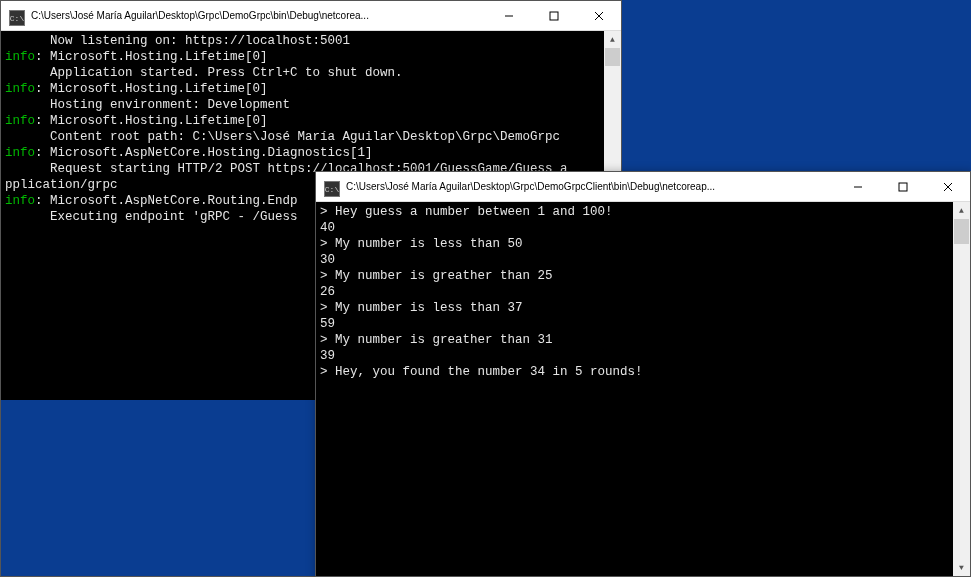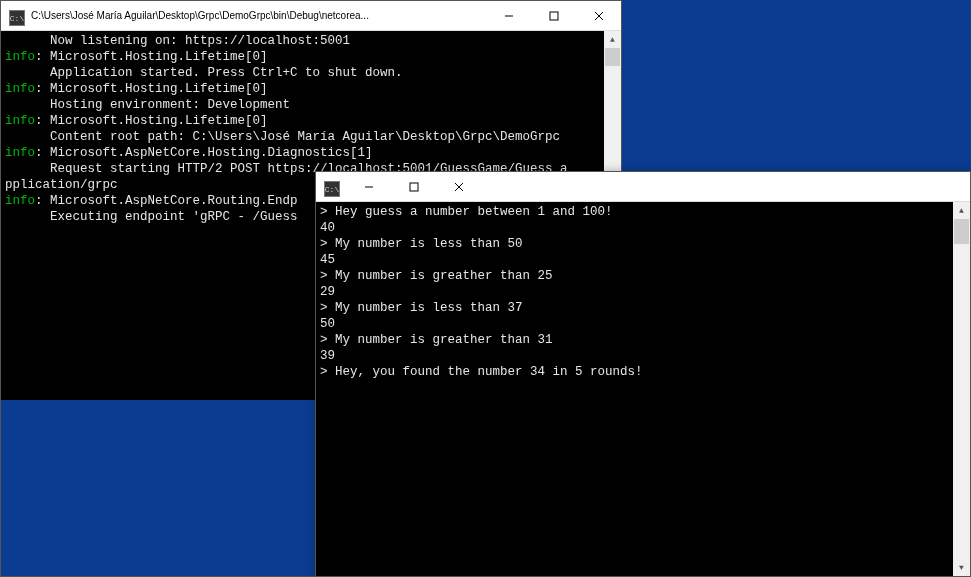--- a/index.html
+++ b/index.html
@@ -179,20 +179,21 @@
     </div>
   </div>
   <div class="blue-strip"></div>
 </div>
 
 <div class="window win-front">
   <div class="titlebar">
     <span class="icon">
       <span class="icon-box">C:\</span>
     </span>
+    <span class="title">C:\Users\José María Aguilar\Desktop\Grpc\DemoGrpcClient\bin\Debug\netcoreap...</span>
     <div class="controls">
       <div class="ctrl">
         <svg viewBox="0 0 10 10">
             <line x1="1" y1="5" x2="9" y2="5" stroke="#000" stroke-width="1"></line>
           </svg>
       </div>
       <div class="ctrl">
         <svg viewBox="0 0 10 10">
             <rect x="1" y="1" width="8" height="8" fill="none" stroke="#000" stroke-width="1"></rect>
           </svg>
@@ -202,25 +203,25 @@
             <line x1="1" y1="1" x2="9" y2="9" stroke="#000" stroke-width="1"></line>
             <line x1="9" y1="1" x2="1" y2="9" stroke="#000" stroke-width="1"></line>
           </svg>
       </div>
     </div>
   </div>
   <div class="terminal-wrap">
     <div class="terminal" id="term-front"><span class="white">&gt; Hey guess a number between 1 and 100!</span>
 <span class="white">40</span>
 <span class="white">&gt; My number is less than 50</span>
-<span class="white">45</span>
+<span class="white">30</span>
 <span class="white">&gt; My number is greather than 25</span>
-<span class="white">29</span>
+<span class="white">26</span>
 <span class="white">&gt; My number is less than 37</span>
-<span class="white">50</span>
+<span class="white">59</span>
 <span class="white">&gt; My number is greather than 31</span>
 <span class="white">39</span>
 <span class="white">&gt; Hey, you found the number 34 in 5 rounds!</span></div>
     <div class="scrollbar">
       <div class="arrow">▲</div>
       <div class="track">
         <div class="thumb" style="top:0;height:25px"></div>
       </div>
       <div class="arrow">▼</div>
     </div>

